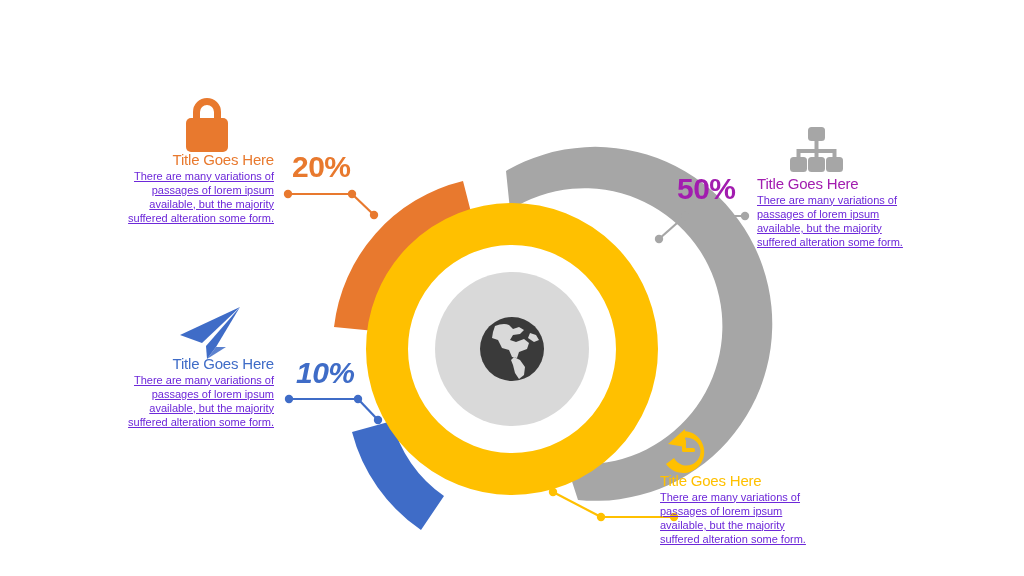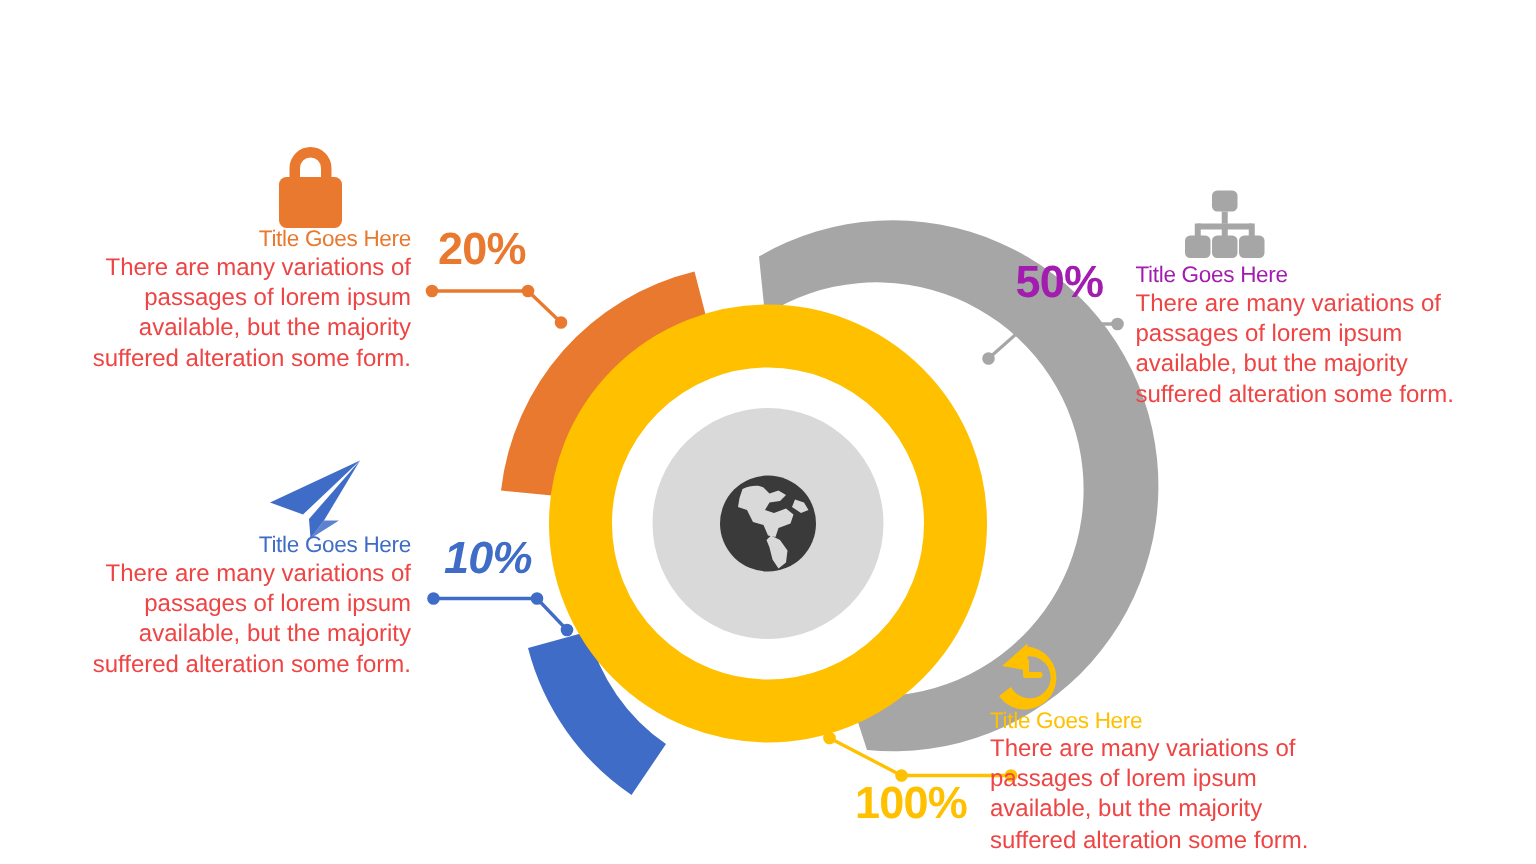--- a/index.html
+++ b/index.html
@@ -14,22 +14,23 @@
   .stage{position:absolute;inset:0;}
   .svg-layer{position:absolute;left:0;top:0;width:1024px;height:576px;}
 
   
   .block{position:absolute;}
   .blk-title{
     font-size:15px;font-weight:normal;line-height:1.1;
     letter-spacing:-0.2px;white-space:nowrap;
   }
   .blk-body{
-    font-size:16px;line-height:1.28;color:#ef4444;
+    font-size:11px;line-height:1.28;color:#6d28d9;
     font-weight:400;
+    text-decoration:underline;
   }
   .blk-body span{display:block;}
 
   
   .align-r{text-align:right;}
   .align-l{text-align:left;}
 
   
   .pct{
     position:absolute;font-size:30px;font-weight:bold;
@@ -157,21 +158,20 @@
     </g>
 
   </svg>
 
   <div class="pct c-orange" style="left:292px;top:150px;">20%</div>
 
   <div class="pct c-gray" style="left:677px;top:172px;">50%</div>
 
   <div class="pct c-blue" style="left:296px;top:356px;font-style:italic;">10%</div>
 
-  <div class="pct c-yellow" style="left:570px;top:519px;">100%</div>
 
   <div class="block align-r" style="left:20px;top:152px;width:254px;">
     <div class="blk-title c-orange">Title Goes Here</div>
     <div class="blk-body">
       <span>There are many variations of</span>
       <span>passages of lorem ipsum</span>
       <span>available, but the majority</span>
       <span>suffered alteration some form.</span>
     </div>
   </div>

